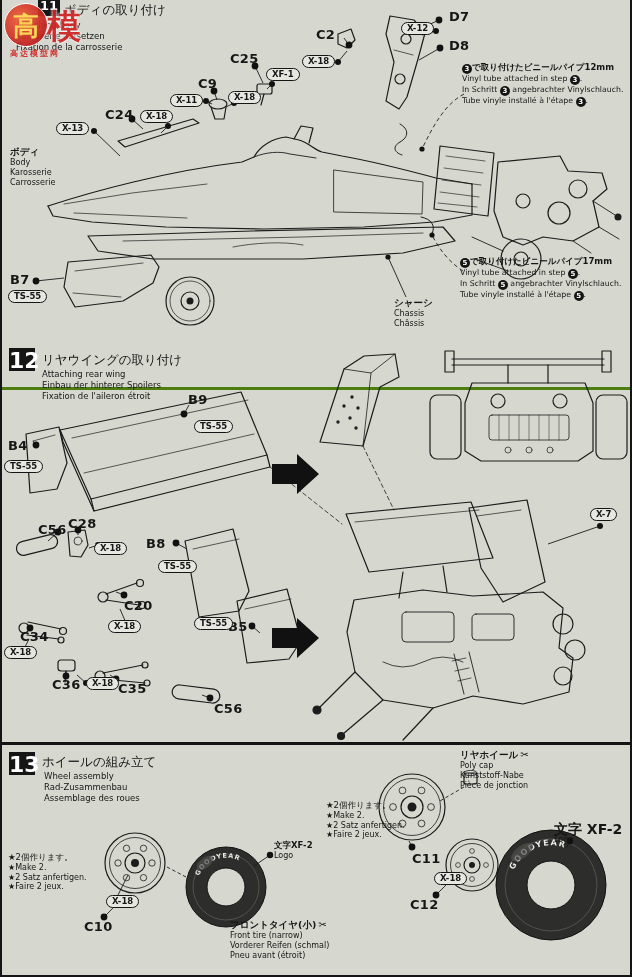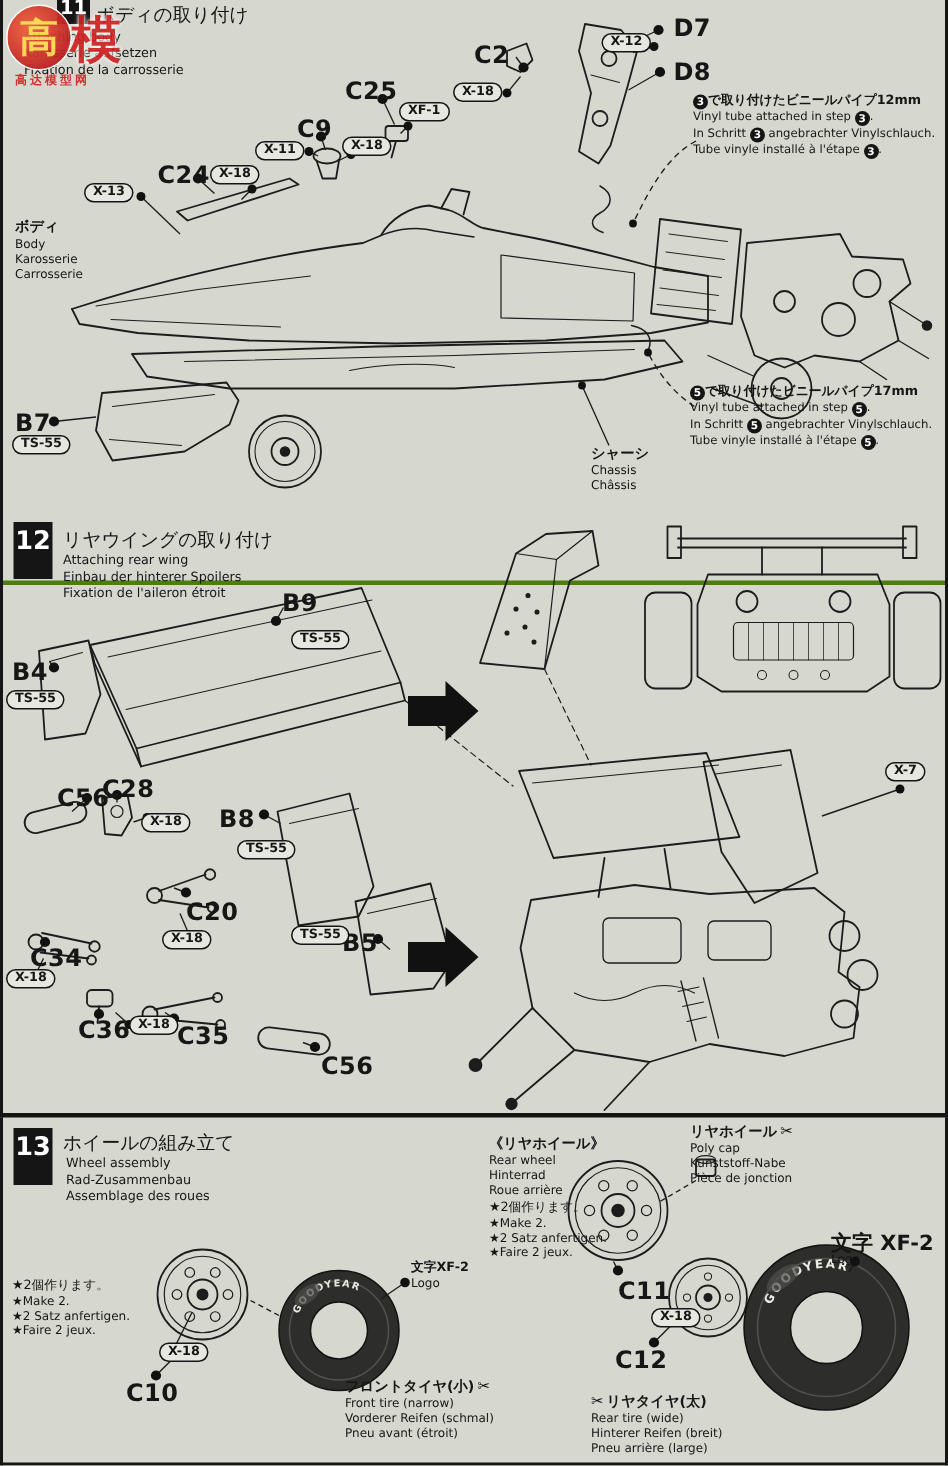--- a/index.html
+++ b/index.html
@@ -4,31 +4,31 @@
 <style>
   *{margin:0;padding:0;box-sizing:border-box;}
   body{background:#999f97;}
   .page{position:relative;width:632px;height:977px;background:#d6d8cf;overflow:hidden;
         font-family:"DejaVu Sans","Liberation Sans",sans-serif;color:#161616;}
   .sec{position:absolute;left:0;width:632px;border-left:2px solid #151515;border-right:2px solid #151515;}
   .sec1{top:0;height:390px;border-bottom:3px solid #4d7c0f;}
   .sec2{top:342px;height:403px;border-bottom:3px solid #151515;}
   .sec3{top:745px;height:232px;border-bottom:2px solid #151515;}
   svg.art{position:absolute;left:0;top:0;}
-  .lbl{position:absolute;font-weight:bold;font-size:16px;letter-spacing:.3px;white-space:nowrap;}
+  .lbl{position:absolute;font-weight:bold;font-size:13px;letter-spacing:.3px;white-space:nowrap;}
   .pill{position:absolute;border:1.5px solid #151515;border-radius:8px;background:#e6e7e0;
         font-size:8.5px;font-weight:bold;padding:0 5px;height:13px;line-height:11px;white-space:nowrap;}
   .cap{position:absolute;font-size:8px;line-height:10px;white-space:nowrap;}
   .cap .ja{display:block;font-size:9.5px;font-weight:bold;line-height:12px;}
   .note{position:absolute;width:172px;font-size:7.8px;line-height:10.5px;}
   .note .ja{font-size:8.5px;font-weight:bold;}
   .numc{display:inline-block;width:10px;height:10px;border-radius:50%;background:#151515;color:#fff;
         font-size:7px;line-height:10px;text-align:center;font-weight:bold;vertical-align:-1px;}
   .stepbox{position:absolute;background:#151515;color:#fff;font-weight:bold;text-align:center;
-           width:26px;height:38px;line-height:26px;font-size:17px;}
+           width:26px;height:23px;line-height:26px;font-size:22px;}
   .stepbox.small{width:22px;height:20px;line-height:20px;font-size:13px;}
   .steptitle{position:absolute;font-weight:normal;font-size:12.5px;white-space:nowrap;}
   .stepsub{position:absolute;font-size:8.5px;line-height:11px;white-space:nowrap;}
   .make2{position:absolute;font-size:8px;line-height:9.8px;white-space:nowrap;}
   .make2 .ja{font-size:8.5px;}
   .sc{font-size:10px;margin-left:2px;}
   .wm{position:absolute;left:0;top:3px;width:125px;height:56px;z-index:6;opacity:.93;}
   .wm-badge{position:absolute;left:2px;top:0;width:44px;height:44px;border-radius:50%;
             background:radial-gradient(circle at 35% 35%,#f0603a,#c02020 72%);
             color:#ffd94f;font-size:26px;font-weight:bold;text-align:center;line-height:44px;border:1px solid #fff;}
@@ -423,26 +423,20 @@
       <div>Logo</div>
     </div>
 
     <div class="cap" style="left:228px;top:174px">
       <span class="ja"><span>フロントタイヤ(小)</span><span class="sc">✂</span></span>
       <div>Front tire (narrow)</div>
       <div>Vorderer Reifen (schmal)</div>
       <div>Pneu avant (étroit)</div>
     </div>
 
-    <div class="cap" style="left:324px;top:12px">
-      <span class="ja">《リヤホイール》</span>
-      <div>Rear wheel</div>
-      <div>Hinterrad</div>
-      <div>Roue arrière</div>
-    </div>
     <div class="make2" style="left:324px;top:56px">
       <div class="ja">★2個作ります。</div>
       <div>★Make 2.</div>
       <div>★2 Satz anfertigen.</div>
       <div>★Faire 2 jeux.</div>
     </div>
 
     <div class="cap" style="left:458px;top:4px">
       <span class="ja"><span>リヤホイール</span><span class="sc">✂</span></span>
       <div>Poly cap</div>
@@ -452,20 +446,14 @@
 
     <span class="lbl" style="left:410px;top:106px">C11</span>
     <span class="pill" style="left:432px;top:127px">X-18</span>
     <span class="lbl" style="left:408px;top:152px">C12</span>
 
     <div class="cap" style="left:552px;top:78px">
       <span class="ja" style="font-size:14px">文字 XF-2</span>
       <div>Logo</div>
     </div>
 
-    <div class="cap" style="left:392px;top:184px">
-      <span class="ja"><span class="sc" style="margin-left:0;margin-right:2px">✂</span><span>リヤタイヤ(太)</span></span>
-      <div>Rear tire (wide)</div>
-      <div>Hinterer Reifen (breit)</div>
-      <div>Pneu arrière (large)</div>
-    </div>
   </div>
 </div>
 
 </body></html>

